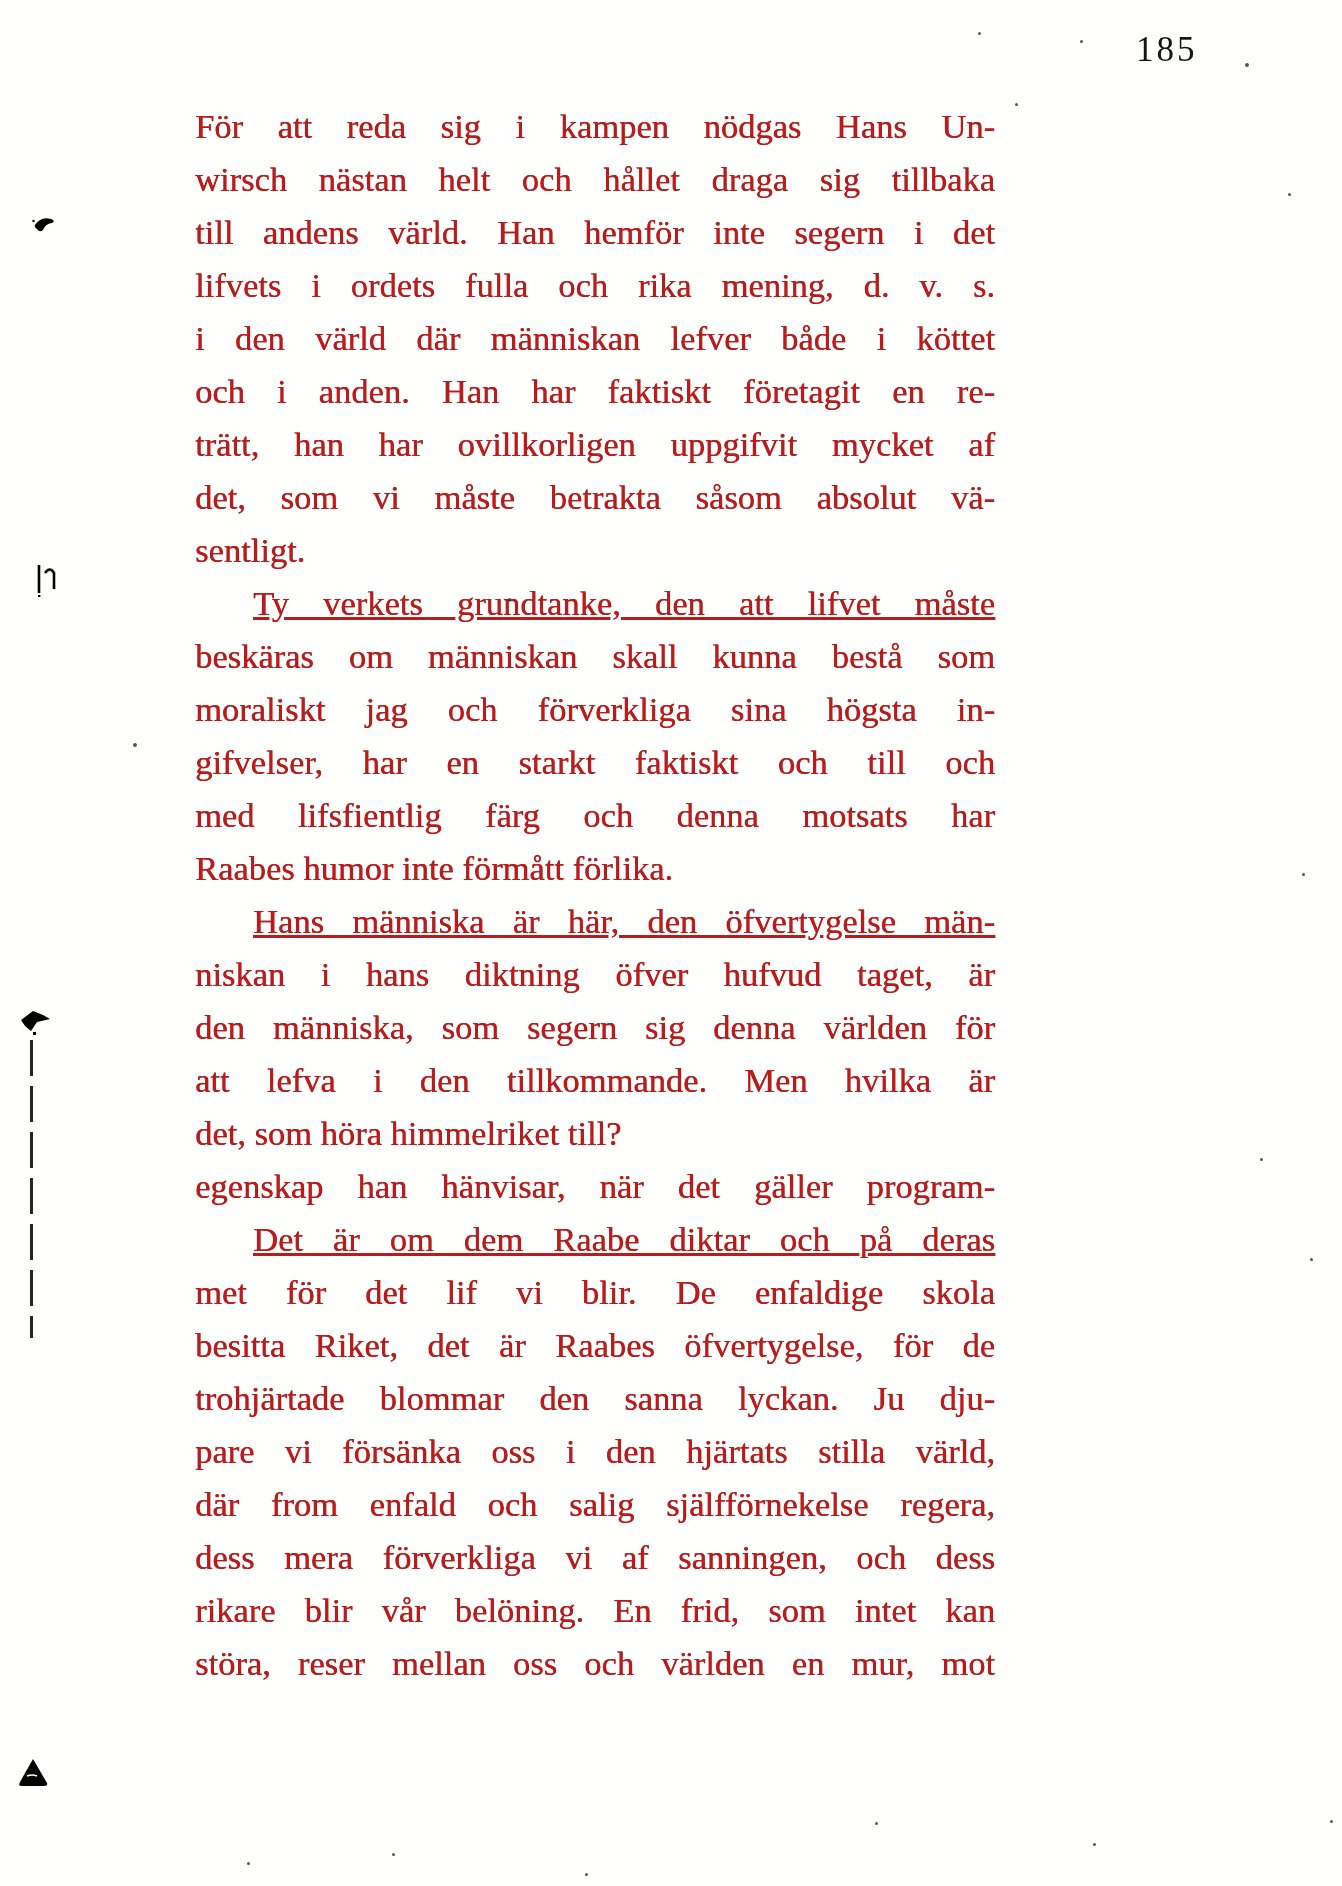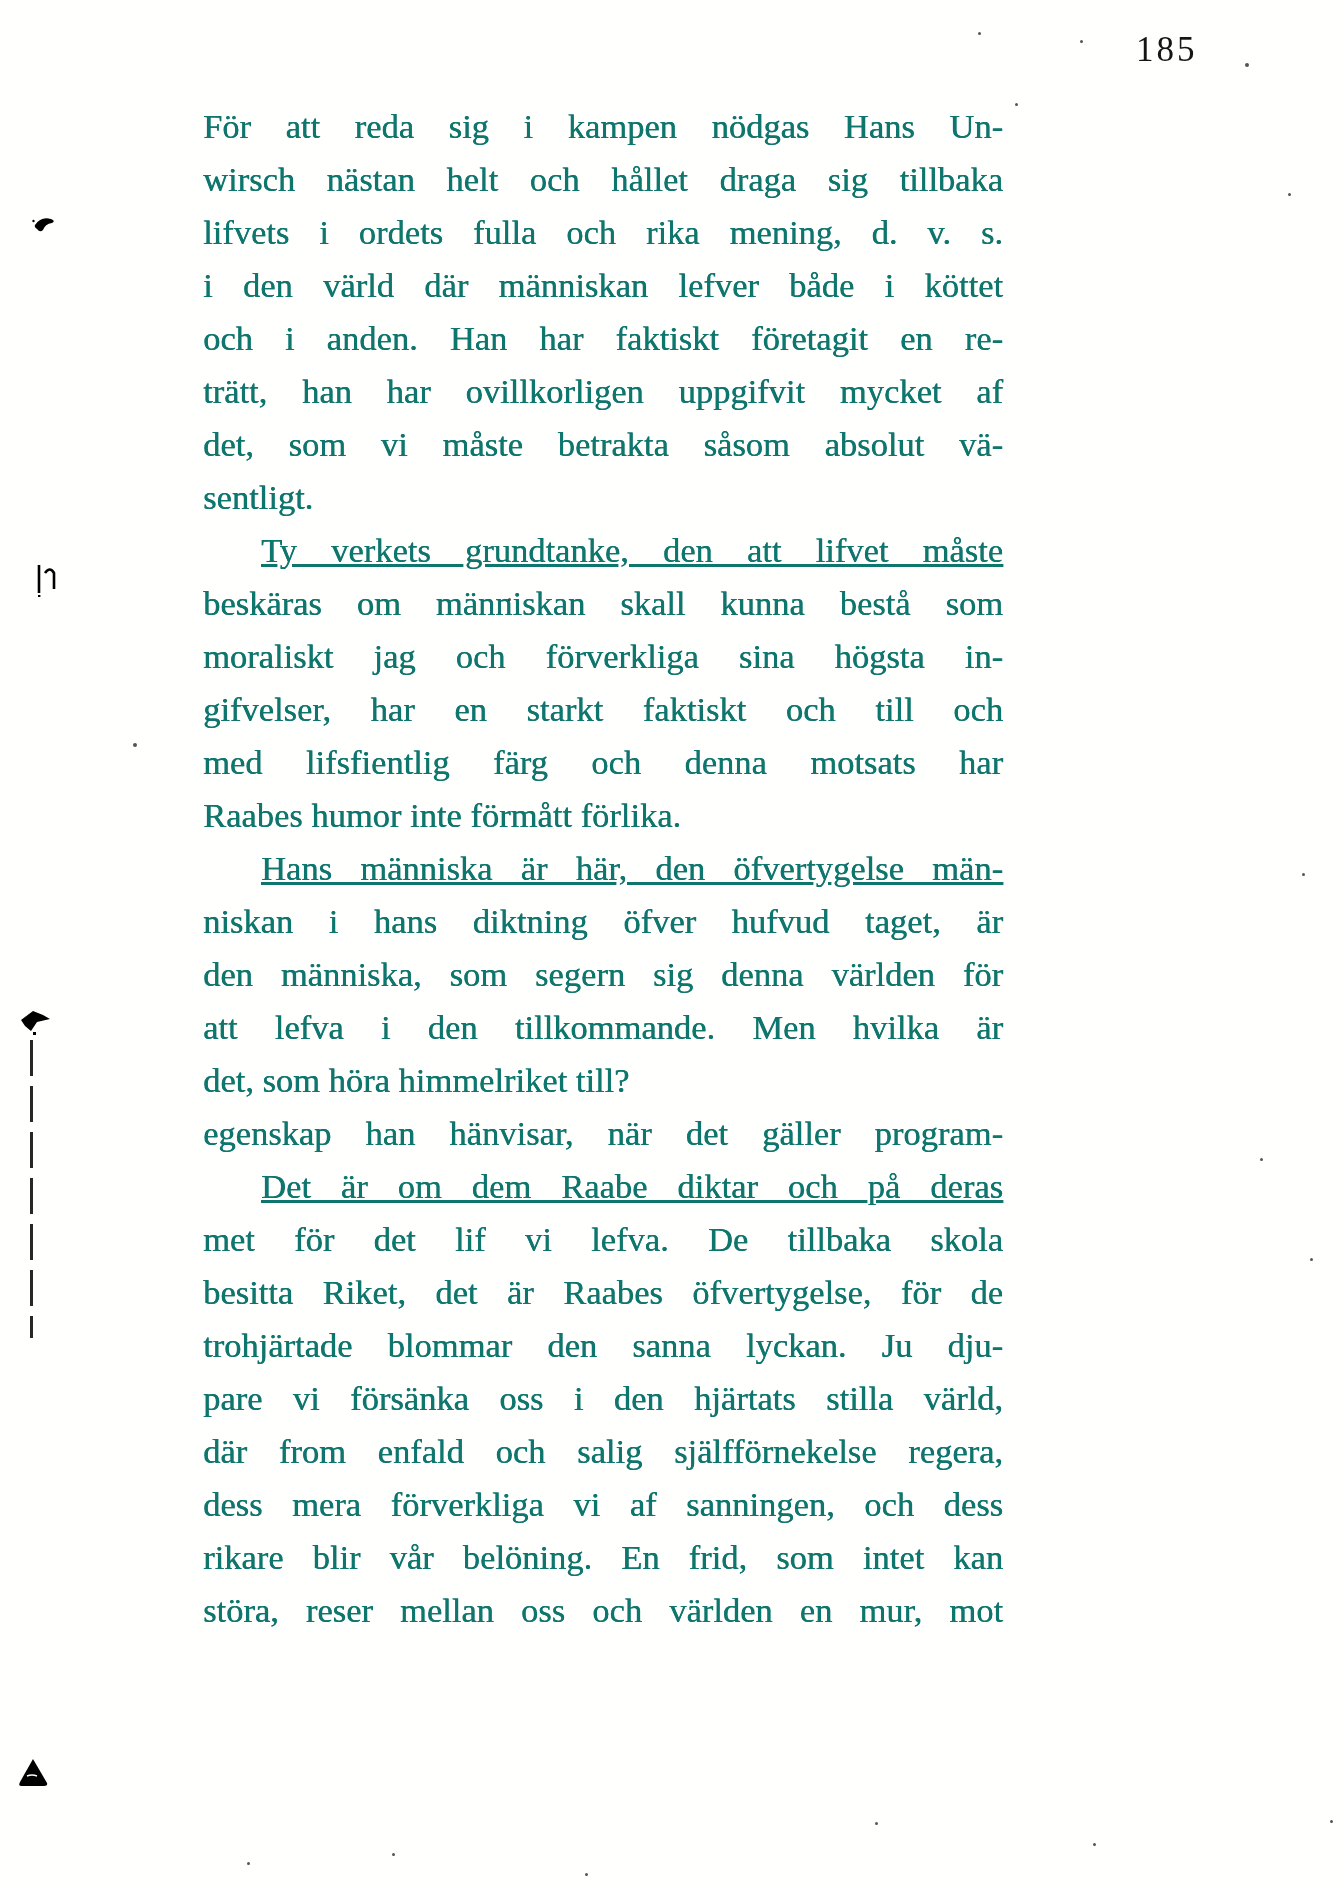--- a/index.html
+++ b/index.html
@@ -24,22 +24,21 @@
     top: 30px;
     font-size: 35px;
     letter-spacing: 3px;
     color: #151515;
   }
   .text-block {
     position: absolute;
     left: 195px;
     top: 100px;
     width: 800px;
-    color: #0f766e;
-    margin-left: 8px;
+    color: #b91c1c;
   }
   .line {
     font-size: 34.5px;
     line-height: 53px;
     height: 53px;
     text-align: justify;
     text-align-last: justify;
     white-space: normal;
     text-shadow: 0.4px 0 0 currentColor;
   }
@@ -68,40 +67,41 @@
 </head>
 <body>
 
 <div class="page">
 
   <div class="page-number">185</div>
 
   <div class="text-block">
       <div class="line">För att reda sig i kampen nödgas Hans Un-</div>
       <div class="line">wirsch nästan helt och hållet draga sig tillbaka</div>
+      <div class="line">till andens värld. Han hemför inte segern i det</div>
       <div class="line">lifvets i ordets fulla och rika mening, d. v. s.</div>
       <div class="line">i den värld där människan lefver både i köttet</div>
       <div class="line">och i anden. Han har faktiskt företagit en re-</div>
       <div class="line">trätt, han har ovillkorligen uppgifvit mycket af</div>
       <div class="line">det, som vi måste betrakta såsom absolut vä-</div>
       <div class="line last">sentligt.</div>
       <div class="line indent">Ty verkets grundtanke, den att lifvet måste</div>
       <div class="line">beskäras om människan skall kunna bestå som</div>
       <div class="line">moraliskt jag och förverkliga sina högsta in-</div>
       <div class="line">gifvelser, har en starkt faktiskt och till och</div>
       <div class="line">med lifsfientlig färg och denna motsats har</div>
       <div class="line last">Raabes humor inte förmått förlika.</div>
       <div class="line indent">Hans människa är här, den öfvertygelse män-</div>
       <div class="line">niskan i hans diktning öfver hufvud taget, är</div>
       <div class="line">den människa, som segern sig denna världen för</div>
       <div class="line">att lefva i den tillkommande. Men hvilka är</div>
       <div class="line last">det, som höra himmelriket till?</div>
       <div class="line">egenskap han hänvisar, när det gäller program-</div>
       <div class="line indent">Det är om dem Raabe diktar och på deras</div>
-      <div class="line">met för det lif vi lefva. De tillbaka skola</div>
+      <div class="line">met för det lif vi blir. De enfaldige skola</div>
       <div class="line">besitta Riket, det är Raabes öfvertygelse, för de</div>
       <div class="line">trohjärtade blommar den sanna lyckan. Ju dju-</div>
       <div class="line">pare vi försänka oss i den hjärtats stilla värld,</div>
       <div class="line">där from enfald och salig själfförnekelse regera,</div>
       <div class="line">dess mera förverkliga vi af sanningen, och dess</div>
       <div class="line">rikare blir vår belöning. En frid, som intet kan</div>
       <div class="line">störa, reser mellan oss och världen en mur, mot</div>
     </div>
 
   <svg class="mark" style="left:32px; top:212px;" width="26" height="22" viewBox="0 0 26 22">

